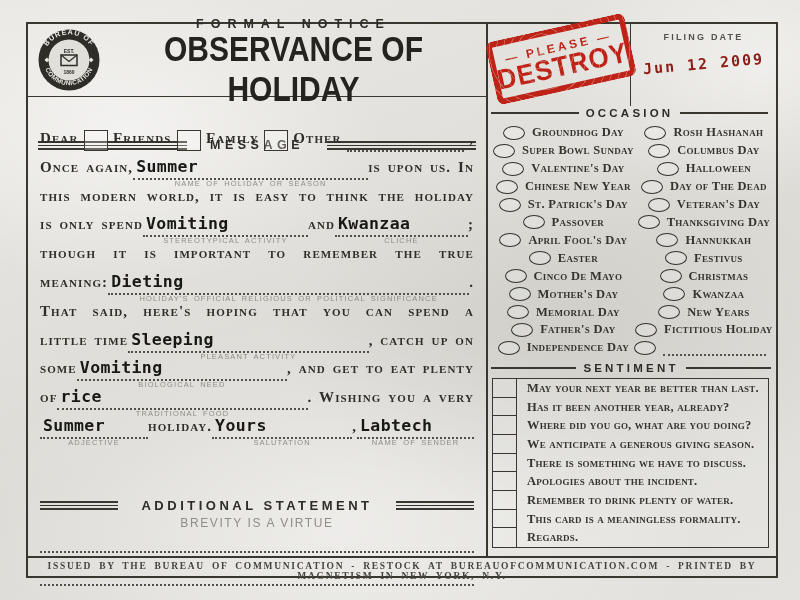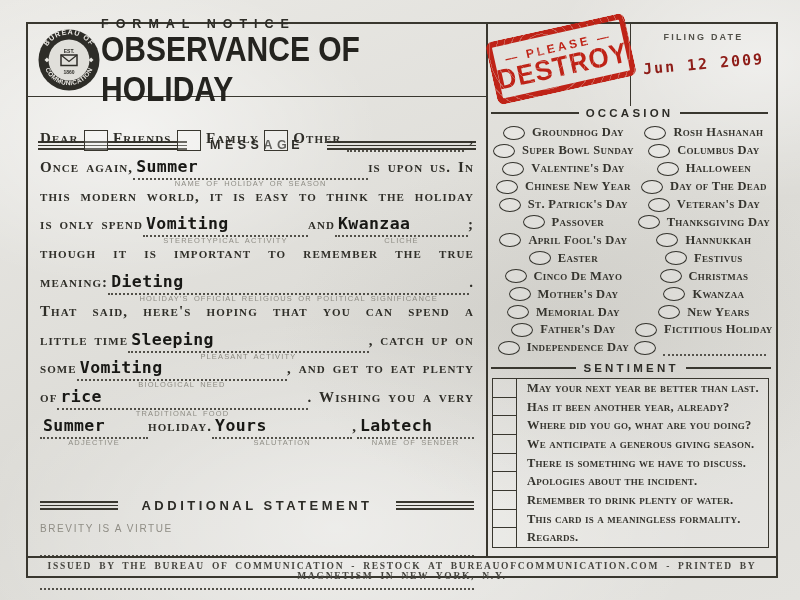--- a/index.html
+++ b/index.html
@@ -15,21 +15,21 @@
     position:relative;
   }
   .form{position:absolute;left:26px;top:22px;width:752px;height:556px;border:2px solid #39372f;box-sizing:border-box;}
   .col-divider{position:absolute;left:458px;top:0;width:2px;height:532px;background:#39372f;}
   .footer-rule{position:absolute;left:0;right:0;top:532px;height:2px;background:#39372f;}
   .footer-text{position:absolute;left:0;right:0;top:537px;text-align:center;font-size:9.5px;letter-spacing:1.7px;word-spacing:3px;font-weight:bold;color:#45443e;}
 
   
   .header-left{position:absolute;left:0;top:0;width:458px;height:72px;border-bottom:1.5px solid #39372f;display:flex;align-items:center;}
   .seal-wrap{margin-left:9px;width:64px;height:64px;}
-  .titles{flex:1;text-align:left;padding-right:0;}
+  .titles{flex:1;text-align:center;padding-right:0;}
   .notice{font-family:"Liberation Sans",sans-serif;font-size:12.5px;letter-spacing:7px;font-weight:600;color:#2d2c27;margin-bottom:4px;}
   .title{font-family:"Liberation Sans",sans-serif;font-size:30px;font-weight:700;color:#24231f;letter-spacing:0;transform:scaleY(1.18);transform-origin:center;}
 
   
   .right-col{position:absolute;left:460px;top:0;width:288px;height:532px;}
   .filing-box{position:absolute;right:0;top:0;width:146px;height:82px;border-left:1.5px solid #39372f;text-align:center;padding-top:8px;box-sizing:border-box;}
   .filing-label{font-family:"Liberation Sans",sans-serif;font-size:9px;letter-spacing:2.2px;color:#53524b;font-weight:600;}
   .filing-value{margin-top:13px;font-family:"DejaVu Sans Mono",monospace;font-weight:bold;font-size:15px;letter-spacing:2px;color:#8e1d18;transform:rotate(-5deg);}
   .stamp{position:absolute;left:2px;top:3px;width:142px;height:64px;transform:rotate(-12.5deg);z-index:6;
     border:6px solid #bf2317;border-radius:7px;box-sizing:border-box;
@@ -60,21 +60,21 @@
   .blank{position:relative;display:inline-flex;align-items:flex-start;border-bottom:2.2px dotted #514f48;padding:0 2px 2px 3px;}
   .blank.grow{flex:1;}
   .blank-empty{align-self:flex-end;height:13px;margin-bottom:5px;}
   .fill{font-family:"DejaVu Sans Mono",monospace;font-variant:normal;font-weight:bold;font-size:16.5px;line-height:18px;letter-spacing:.4px;color:#181815;white-space:nowrap;}
   .cap{position:absolute;top:100%;margin-top:1px;left:50%;transform:translateX(-50%);font-family:"Liberation Sans",sans-serif;font-variant:normal;font-size:7.5px;letter-spacing:1.15px;font-weight:500;color:#8f8d85;white-space:nowrap;}
   .cb{width:22px;height:19px;border:1.7px solid #39372f;align-self:center;margin-bottom:4px;background:rgba(255,255,255,.25);}
 
   
   .additional{position:absolute;left:12px;width:434px;top:440px;}
   .additional .bar-label{font-size:13px;letter-spacing:3.5px;}
-  .add-sub{margin-top:10px;font-family:"Liberation Sans",sans-serif;font-size:10px;letter-spacing:1.6px;color:#8f8d85;font-weight:500;}
+  .add-sub{text-align:center;margin-top:3px;font-family:"Liberation Sans",sans-serif;font-size:12px;letter-spacing:1.6px;color:#8f8d85;font-weight:500;}
   .stmt-line{border-bottom:2.2px dotted #514f48;height:0;margin-top:31px;}
   .stmt-line.first{margin-top:21px;}
 
   
   .occ-grid{position:absolute;left:5px;right:2px;top:100px;height:233px;display:flex;}
   .occ-col{flex:1;display:flex;flex-direction:column;}
   .occ-row{height:17.92px;display:flex;align-items:center;gap:7px;justify-content:center;}
   .occ-box{width:20px;height:12px;border:1.8px solid #34332d;border-radius:50%;flex:0 0 auto;background:rgba(255,255,255,.2);}
   .occ-label{font-size:12.5px;font-weight:bold;font-variant:small-caps;letter-spacing:.3px;color:#35342e;white-space:nowrap;}
   .occ-label:empty{border-bottom:2px dotted #55534c;height:10px;flex:1;max-width:116px;margin-right:8px;margin-top:4px;}

